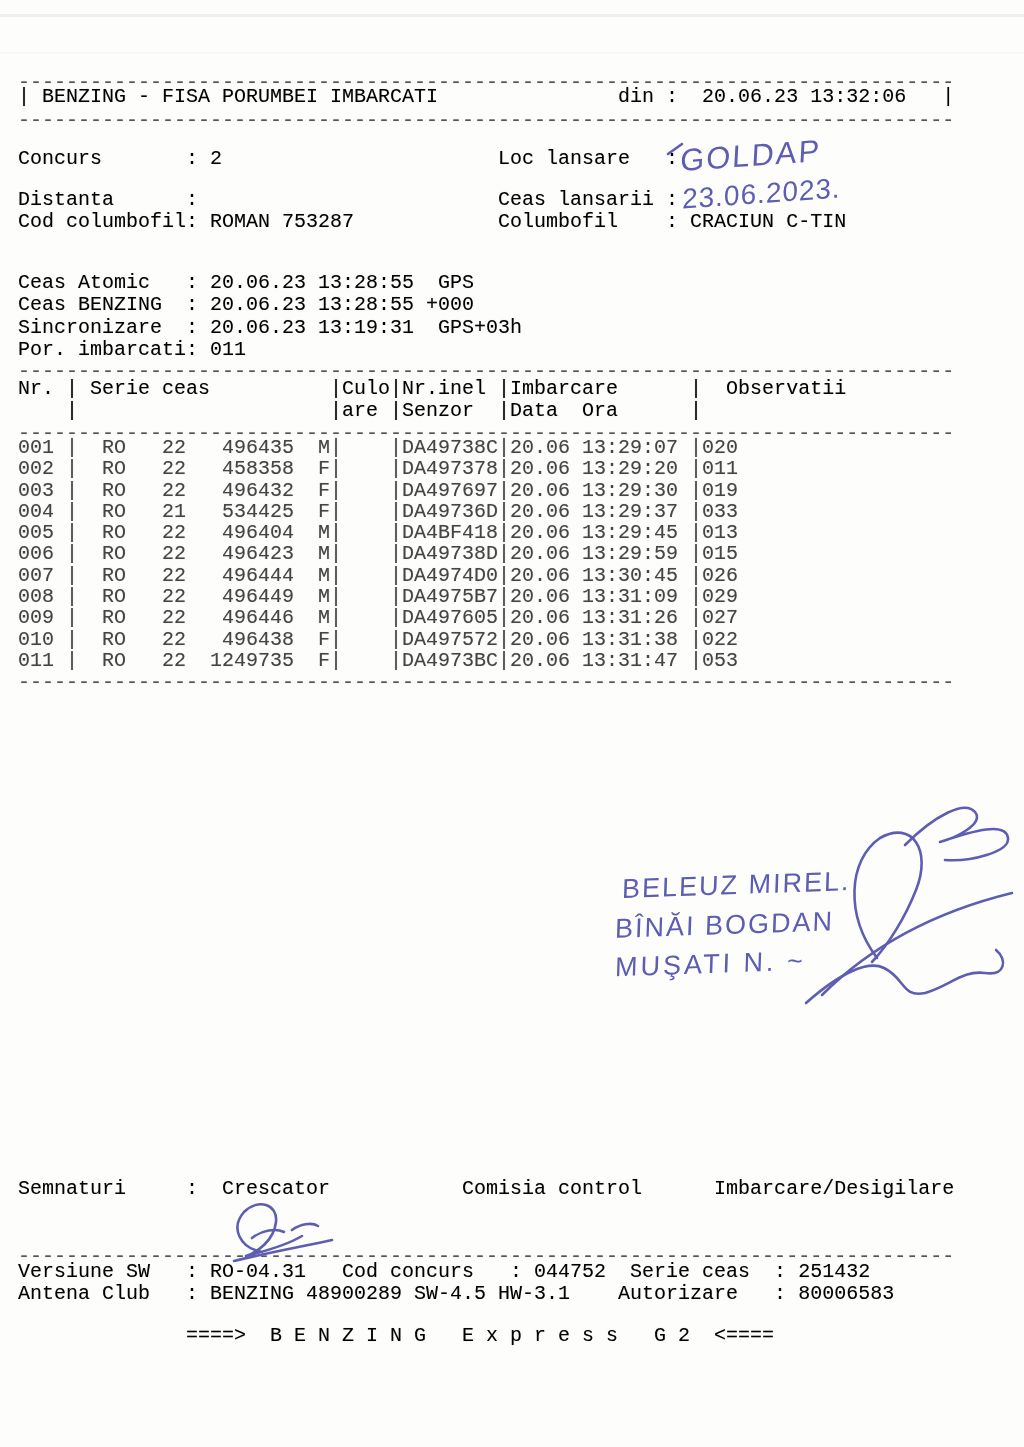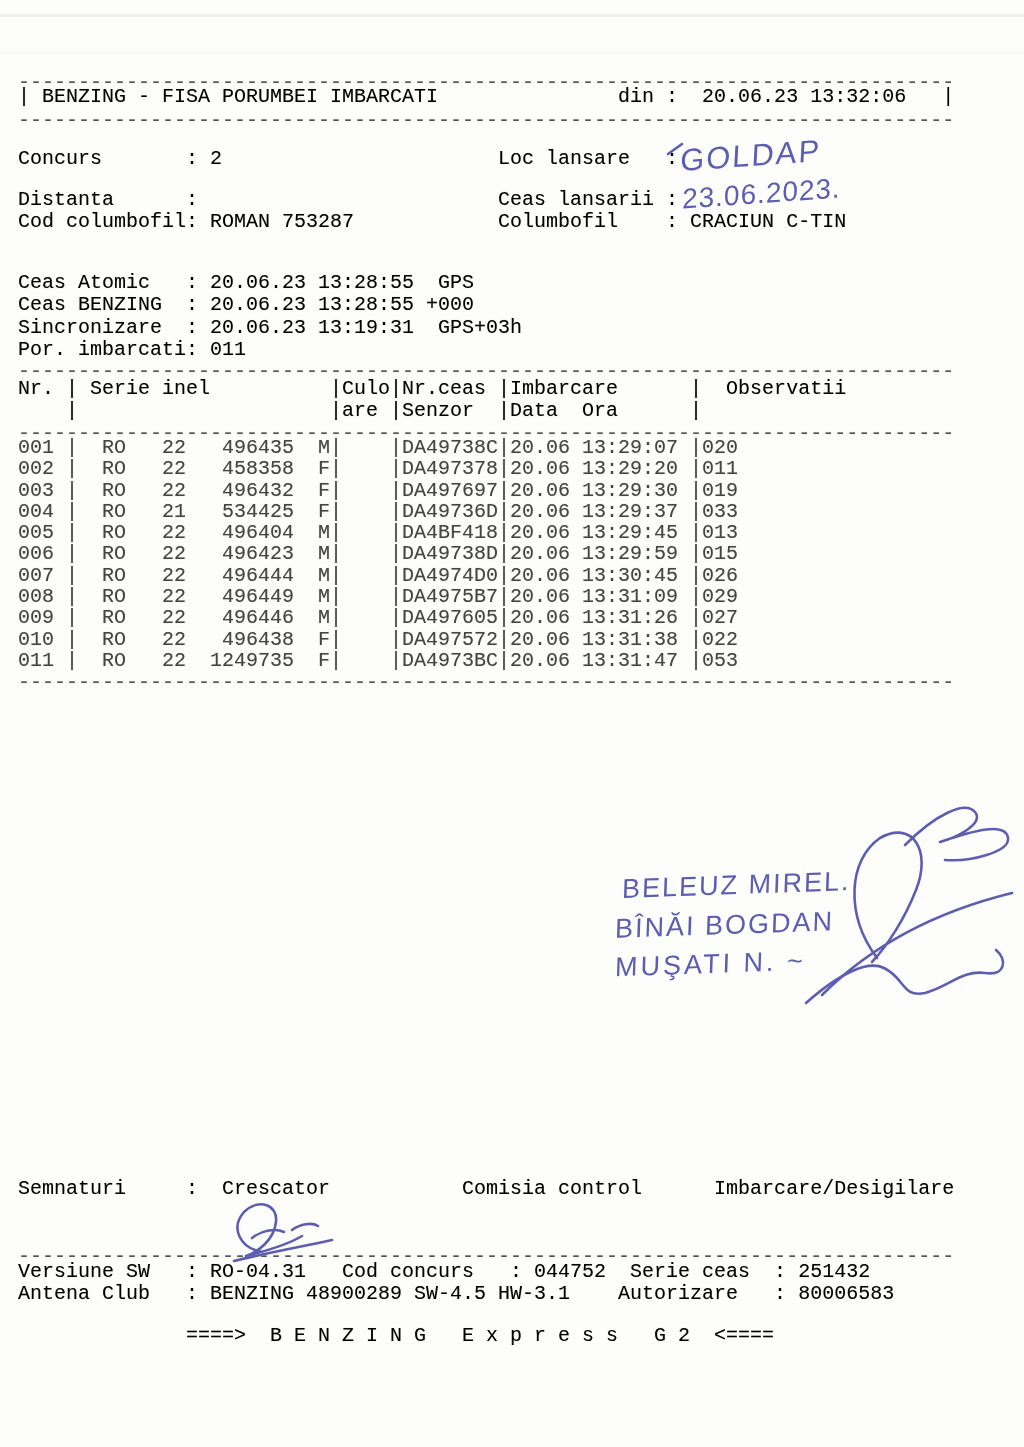--- a/index.html
+++ b/index.html
@@ -42,21 +42,21 @@
   <pre class="ln" style="top:148px">Concurs       : 2                       Loc lansare   :</pre>
   <pre class="ln" style="top:189px">Distanta      :                         Ceas lansarii :</pre>
   <pre class="ln" style="top:211px">Cod columbofil: ROMAN 753287            Columbofil    : CRACIUN C-TIN</pre>
 
   <pre class="ln" style="top:272px">Ceas Atomic   : 20.06.23 13:28:55  GPS</pre>
   <pre class="ln" style="top:294px">Ceas BENZING  : 20.06.23 13:28:55 +000</pre>
   <pre class="ln" style="top:317px">Sincronizare  : 20.06.23 13:19:31  GPS+03h</pre>
   <pre class="ln" style="top:339px">Por. imbarcati: 011</pre>
 
   <pre class="ln dash" style="top:361px">------------------------------------------------------------------------------</pre>
-  <pre class="ln" style="top:378px">Nr. | Serie inel          |Culo|Nr.ceas |Imbarcare      |  Observatii</pre>
+  <pre class="ln" style="top:378px">Nr. | Serie ceas          |Culo|Nr.inel |Imbarcare      |  Observatii</pre>
   <pre class="ln" style="top:400px">    |                     |are |Senzor  |Data  Ora      |</pre>
   <pre class="ln dash" style="top:423px">------------------------------------------------------------------------------</pre>
   <div id="rows" class="rows">
       <pre>001 |  RO   22   496435  M|    |DA49738C|20.06 13:29:07 |020</pre>
       <pre>002 |  RO   22   458358  F|    |DA497378|20.06 13:29:20 |011</pre>
       <pre>003 |  RO   22   496432  F|    |DA497697|20.06 13:29:30 |019</pre>
       <pre>004 |  RO   21   534425  F|    |DA49736D|20.06 13:29:37 |033</pre>
       <pre>005 |  RO   22   496404  M|    |DA4BF418|20.06 13:29:45 |013</pre>
       <pre>006 |  RO   22   496423  M|    |DA49738D|20.06 13:29:59 |015</pre>
       <pre>007 |  RO   22   496444  M|    |DA4974D0|20.06 13:30:45 |026</pre>

